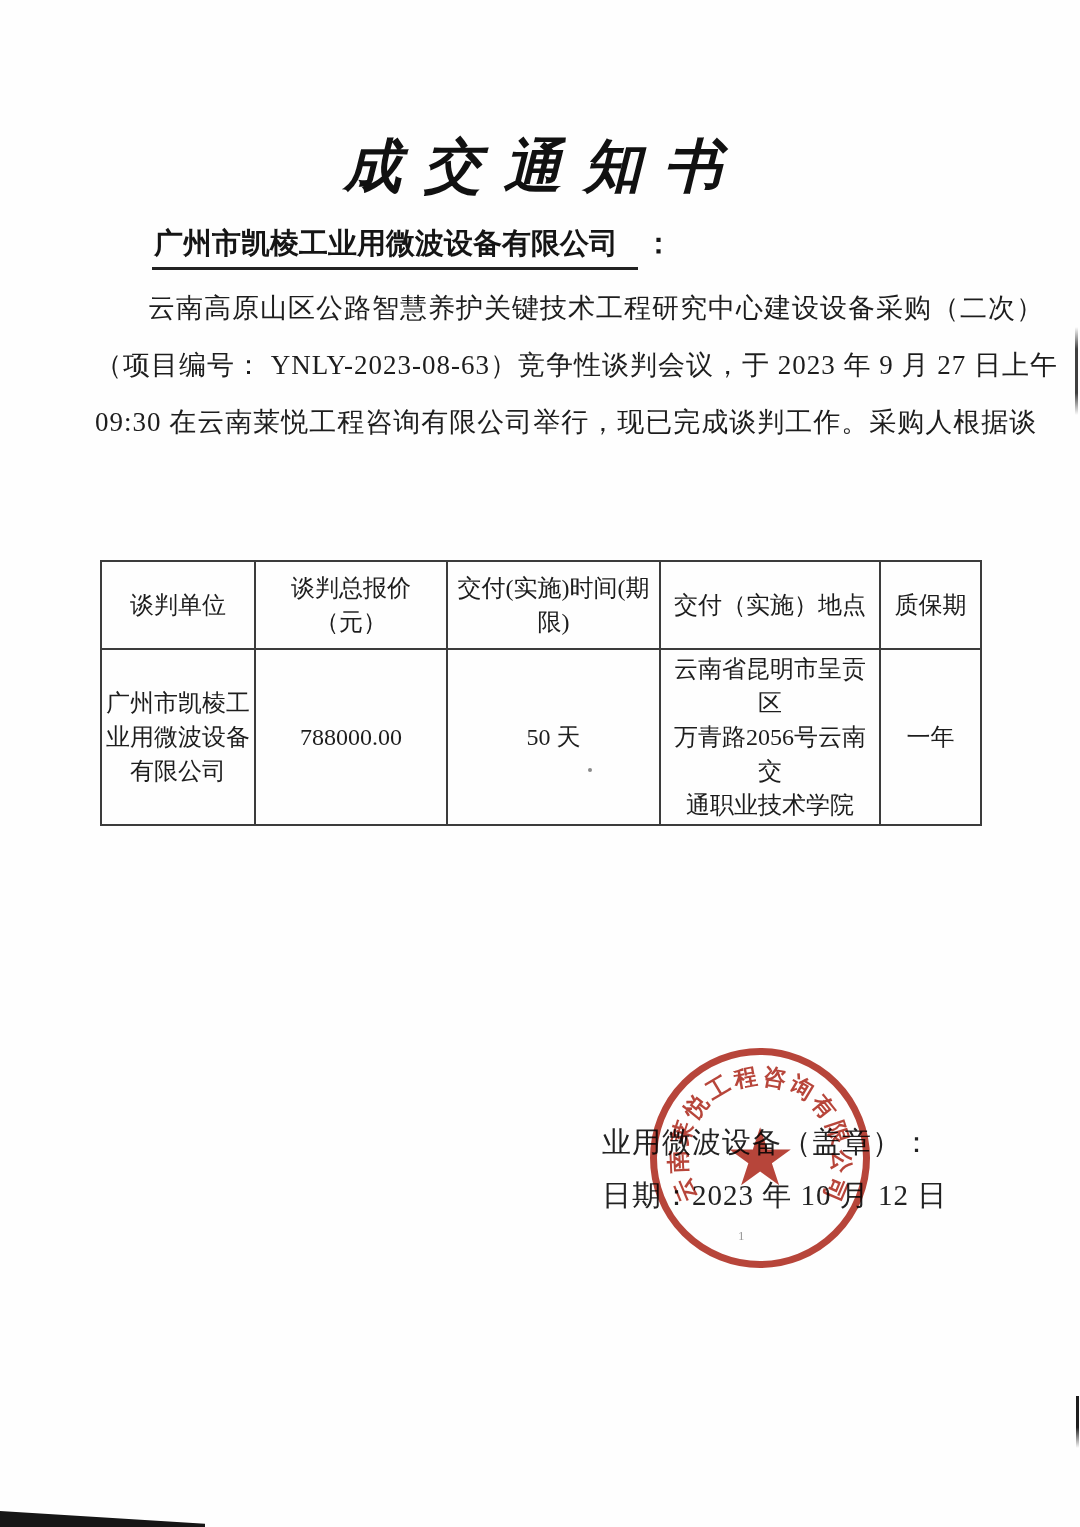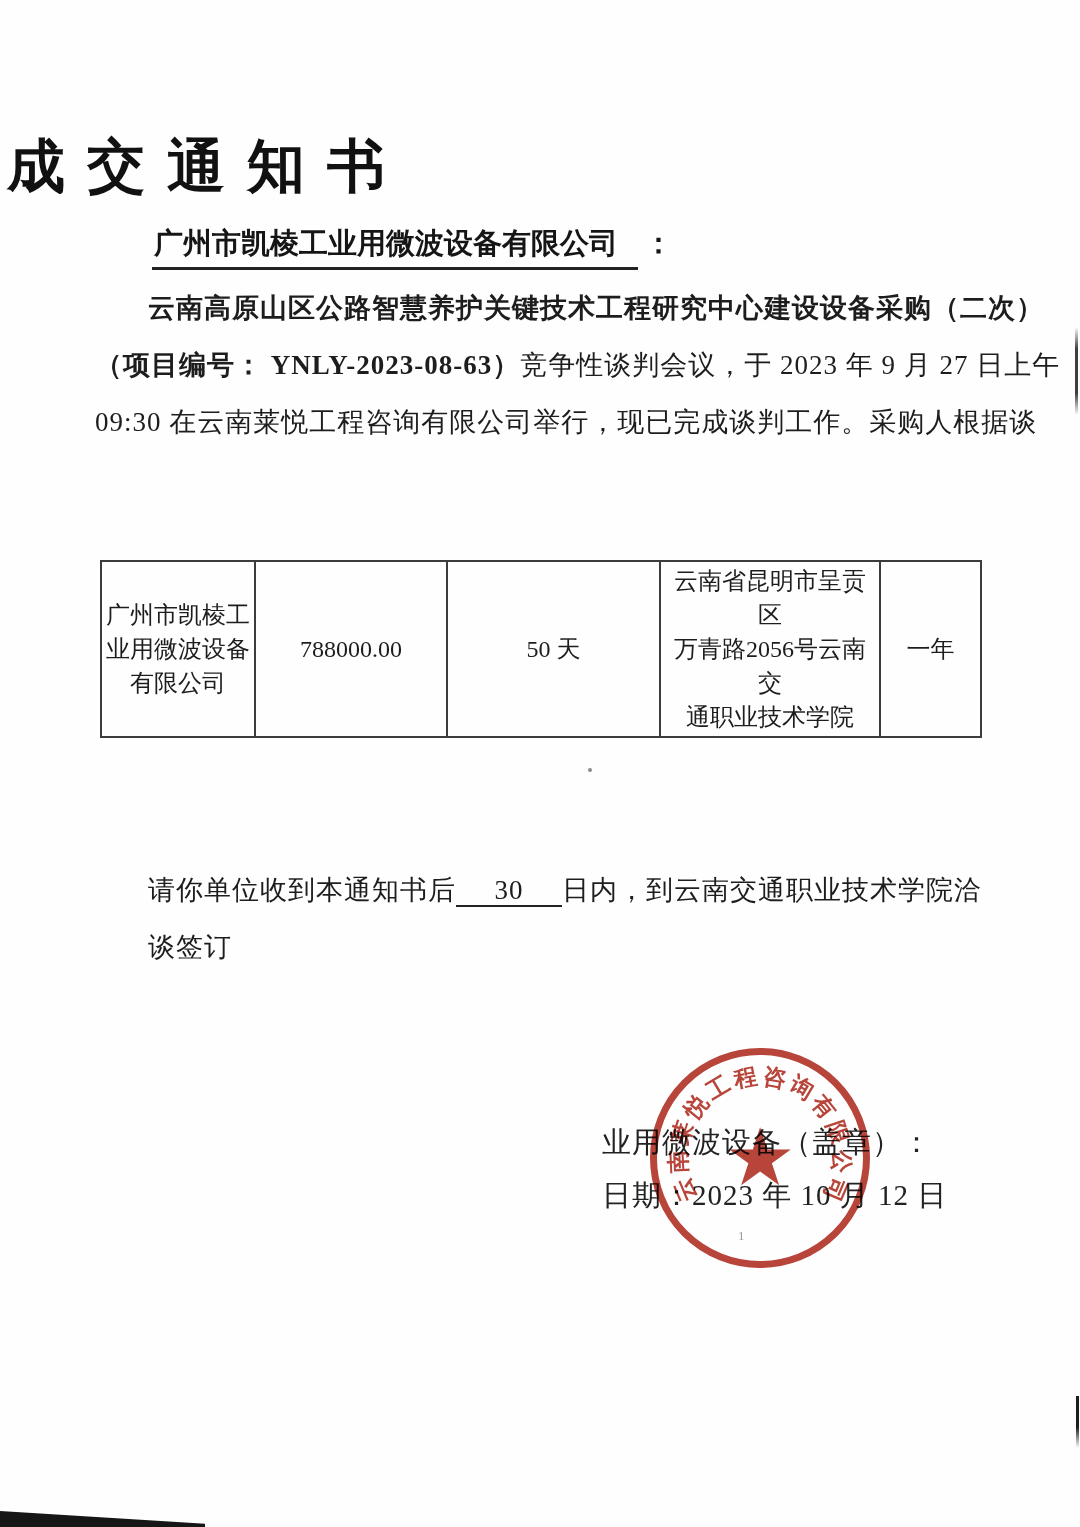--- a/index.html
+++ b/index.html
@@ -7,43 +7,44 @@
     position:relative;
     width:1080px;height:1527px;
     margin:0 auto;
     background:#fefefe;
     overflow:hidden;
     font-family:"Liberation Serif","DejaVu Serif",serif;
     color:#1d1d1d;
   }
   .doc-title{
     position:absolute;left:0;top:128px;width:100%;
-    text-align:left;
+    text-align:center;
     font-size:58px;font-weight:bold;
     letter-spacing:22px;padding-left:7px;box-sizing:border-box;
     color:#111;
+    font-style:italic;
   }
   .salutation{
     position:absolute;left:152px;top:224px;
     font-size:29px;font-weight:bold;color:#151515;
     white-space:nowrap;
   }
   .salutation .company{
     border-bottom:3px solid #222;
     padding:0 20px 3px 2px;
     display:inline-block;
   }
   .salutation .colon{margin-left:6px;}
   .intro{
     position:absolute;left:95px;top:280px;width:892px;
     font-size:27px;line-height:57px;letter-spacing:1px;
   }
   .intro .line{white-space:nowrap;}
   .intro .indent{padding-left:53px;}
-  .bold{font-weight:bold;}
+  .bold{font-weight:normal;}
   .award-table{
     position:absolute;left:100px;top:560px;
     border-collapse:collapse;table-layout:fixed;
     width:880px;
   }
   .award-table td{
     border:2px solid #3c3c3c;
     text-align:center;vertical-align:middle;
     font-size:24px;line-height:34px;
     white-space:pre-line;
@@ -136,38 +137,44 @@
 
   <table class="award-table">
     <colgroup>
       <col style="width:154px">
         <col style="width:192px">
         <col style="width:213px">
       <col style="width:220px">
         <col style="width:101px">
     </colgroup>
     <tbody>
+        <tr class="hdr">
+      <td>谈判单位</td>
+      <td>谈判总报价
+（元）</td>
+      <td>交付(实施)时间(期
+限)</td>
+      <td>交付（实施）地点</td>
+      <td>质保期</td>
+    </tr>
     <tr class="bdy">
       <td>广州市凯棱工
 业用微波设备
 有限公司</td>
       <td>788000.00</td>
       <td>50 天</td>
       <td>云南省昆明市呈贡区
 万青路2056号云南交
 通职业技术学院</td>
       <td>一年</td>
     </tr>
   </tbody>
     </table>
 
   <div class="closing">
-    <div class="line indent">
-      <span>请你单位收到本通知书后</span><span class="days-blank">30</span><span>日内，到云南交通职业技术学院洽谈签订</span>
-    </div>
   </div>
 
   <div class="signature">
     <div>业用微波设备（盖章）：</div>
     <div>日期：2023 年 10 月 12 日</div>
   </div>
 
   <div class="stamp" style="color: rgb(178, 53, 41);">
     <div class="stamp-star">★</div>
     <div id="stamp-ring">

